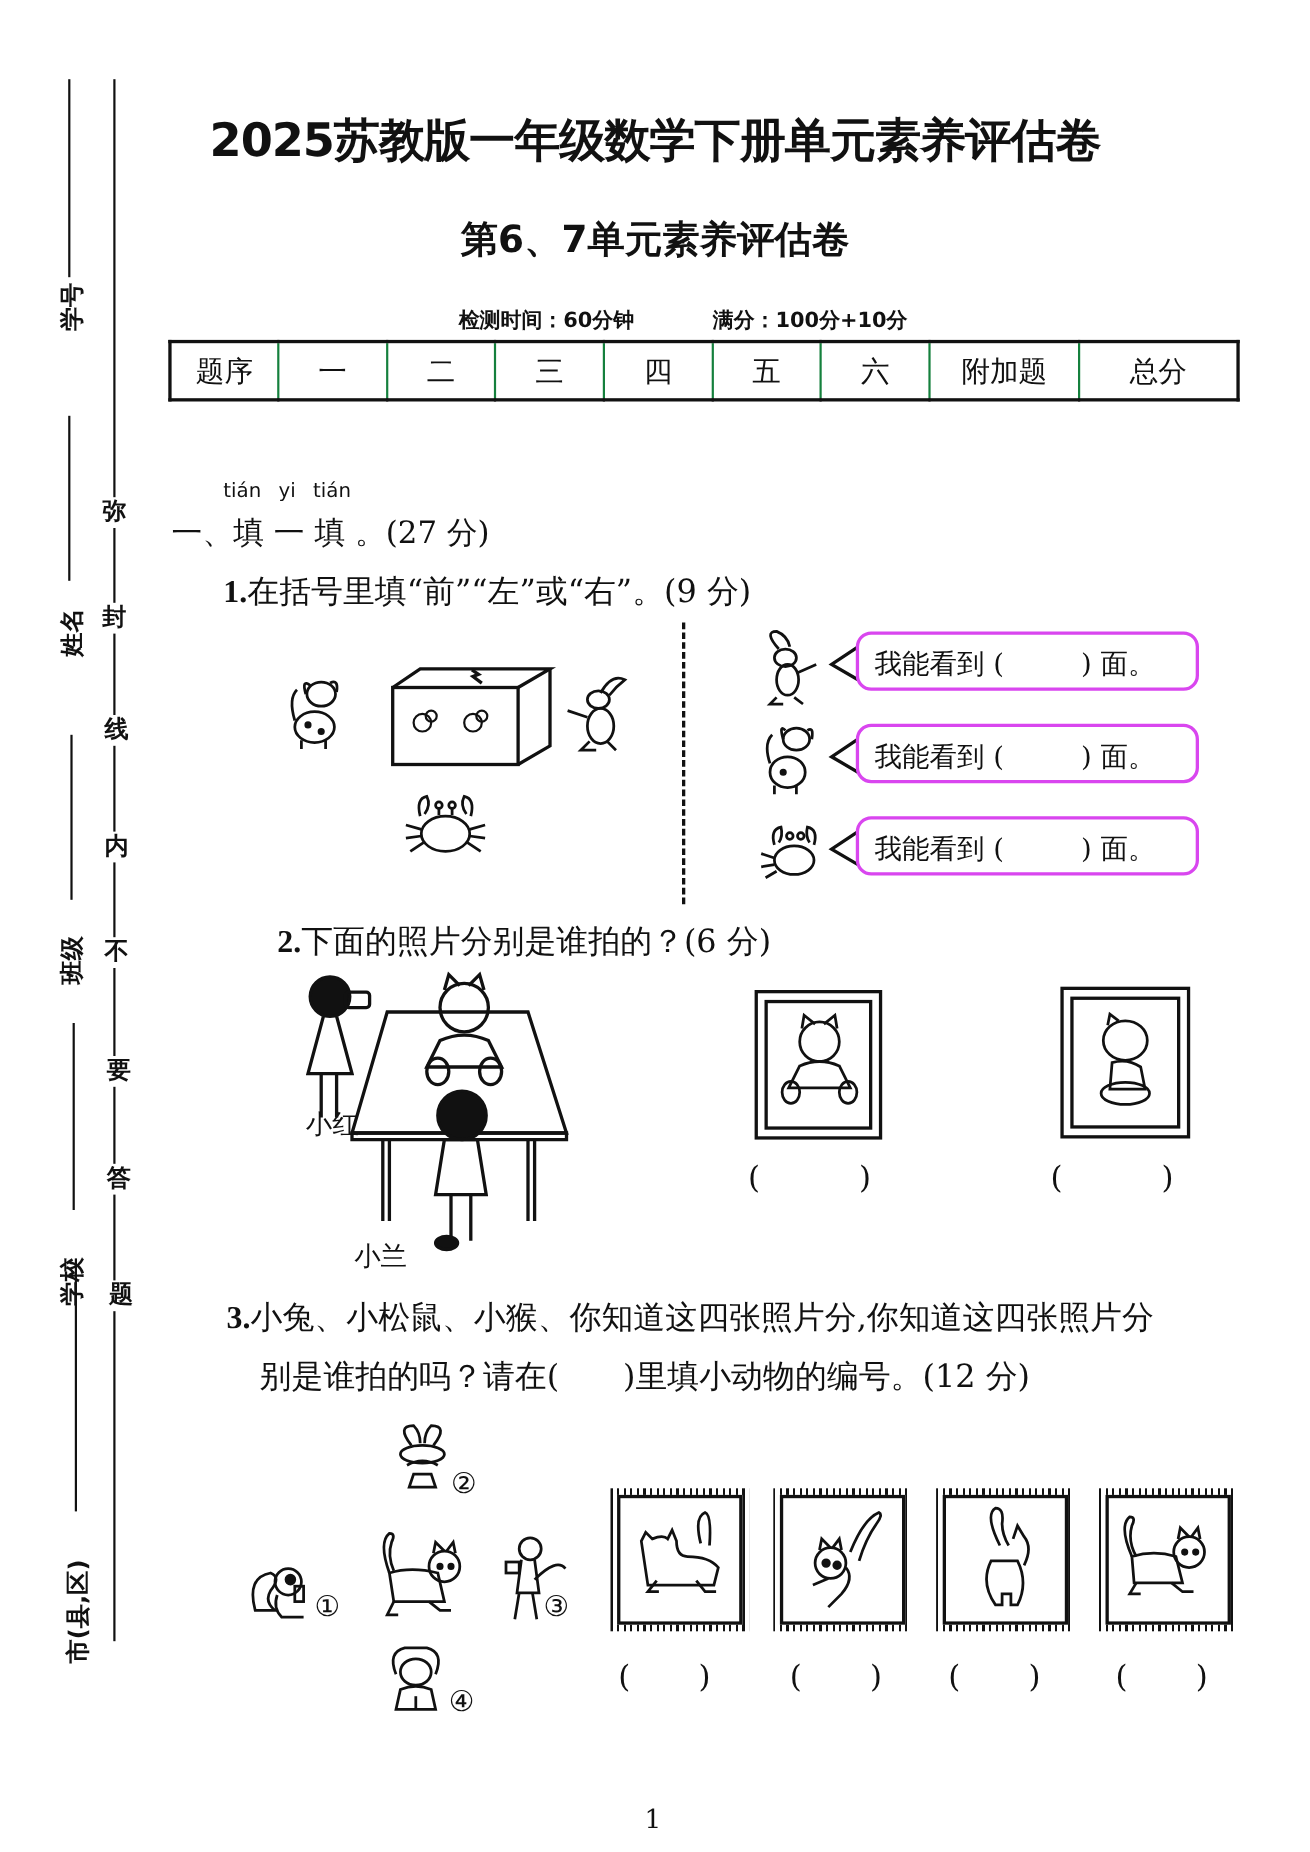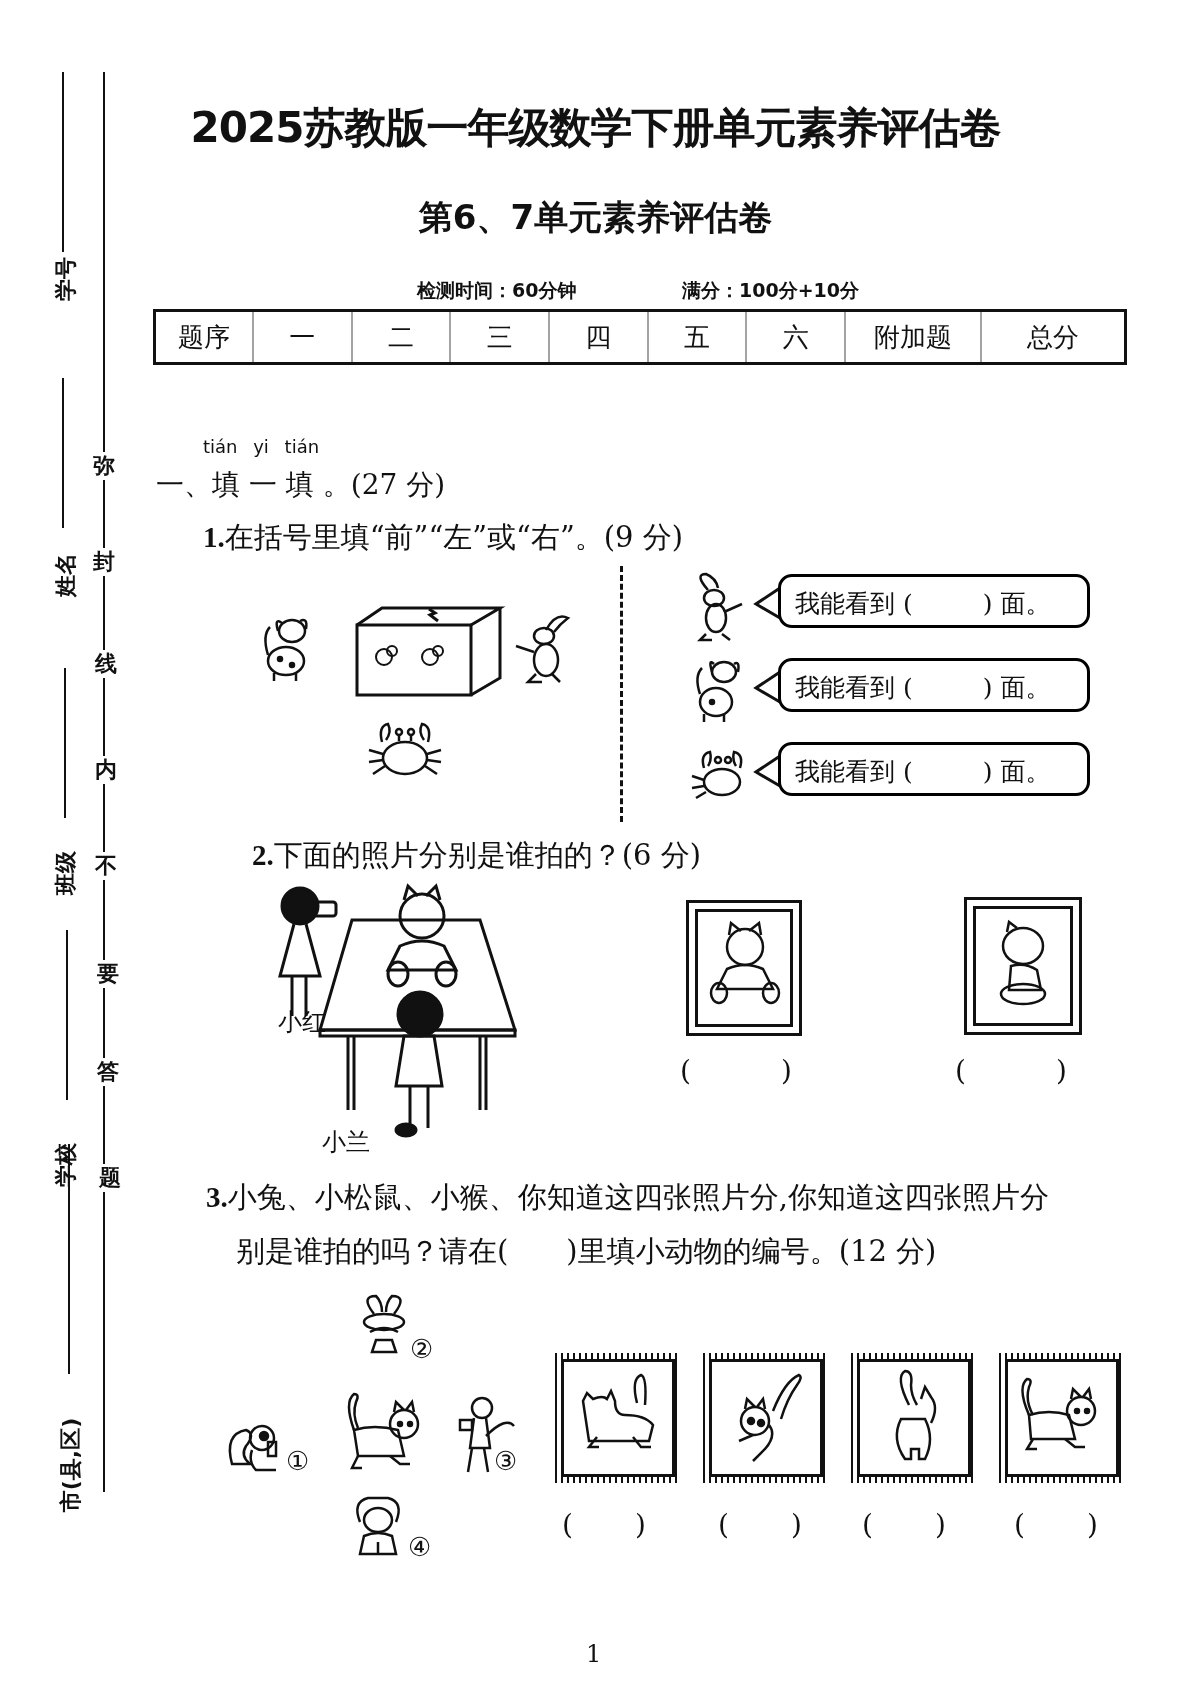--- a/index.html
+++ b/index.html
@@ -16,31 +16,31 @@
           font-size:22px;background:#fff;width:28px;text-align:center;line-height:28px;}
 
   .title{top:100px;left:0;width:1191px;text-align:center;font-size:42px;font-weight:bold;
          font-family:"DejaVu Sans","Liberation Sans",sans-serif;letter-spacing:-1px;}
   .subtitle{top:195px;left:0;width:1191px;text-align:center;font-size:34px;font-weight:bold;
          font-family:"DejaVu Sans","Liberation Sans",sans-serif;}
   .meta{top:278px;font-size:19px;font-weight:bold;font-family:"DejaVu Sans","Liberation Sans",sans-serif;}
 
   table.score{position:absolute;top:309px;left:153px;width:974px;border-collapse:collapse;
         border:3px solid #111;}
-  table.score td{border:2px solid #a3a3a3;height:50px;text-align:center;font-size:26px;
+  table.score td{border:2px solid #15803d;height:50px;text-align:center;font-size:26px;
         font-family:"DejaVu Serif","Liberation Serif",serif;padding:0;}
   table.score td.rowhead{width:96px;}
 
   .pinyin{top:436px;left:203px;font-size:18px;font-family:"DejaVu Sans","Liberation Sans",sans-serif;word-spacing:10px;}
   .sec{top:466px;left:156px;font-size:28px;}
   .q{font-size:29px;}
   .qnum{font-weight:bold;font-family:"Liberation Serif",serif;}
 
   .dash{position:absolute;left:620px;top:566px;height:256px;border-left:3px dashed #111;}
-  .bubble{position:absolute;left:778px;width:312px;height:54px;border:3px solid #000000;border-radius:14px;
+  .bubble{position:absolute;left:778px;width:312px;height:54px;border:3px solid #d946ef;border-radius:14px;
           font-size:25px;line-height:54px;padding-left:14px;box-sizing:border-box;background:#fff;}
   .blank{display:inline-block;}
   .paren-row{position:absolute;font-size:28px;}
   .frame{position:absolute;border:3px solid #111;background:#fff;}
   .frame .inner{position:absolute;inset:6px;border:3px solid #111;}
   .stamp{position:absolute;width:126px;height:130px;background:
          repeating-linear-gradient(90deg,#111 0 2px,#fff 2px 6px);}
   .stamp .inner{position:absolute;inset:6px;background:#fff;border:3px solid #111;}
   .circ{font-size:26px;font-family:"DejaVu Sans","Liberation Sans",sans-serif;}
   svg{overflow:visible;}
@@ -68,21 +68,21 @@
   <div class="sealchar" style="left:92px;top:756px;">内</div>
   <div class="sealchar" style="left:92px;top:852px;">不</div>
   <div class="sealchar" style="left:94px;top:960px;">要</div>
   <div class="sealchar" style="left:94px;top:1058px;">答</div>
   <div class="sealchar" style="left:96px;top:1164px;">题</div>
 </div>
 
 <div class="abs title">2025苏教版一年级数学下册单元素养评估卷</div>
 <div class="abs subtitle">第6、7单元素养评估卷</div>
 <div class="abs meta" style="left:417px;">检测时间：60分钟</div>
-<div class="abs meta" style="left:682px;">满分：100分+10分</div>
+<div class="abs meta" style="left:648px;">满分：100分+10分</div>
 
 <table class="score">
   <tbody>
       <tr>
     <td class="rowhead">题序</td>
     <td>一</td>
     <td>二</td>
     <td>三</td>
     <td>四</td>
     <td>五</td>

